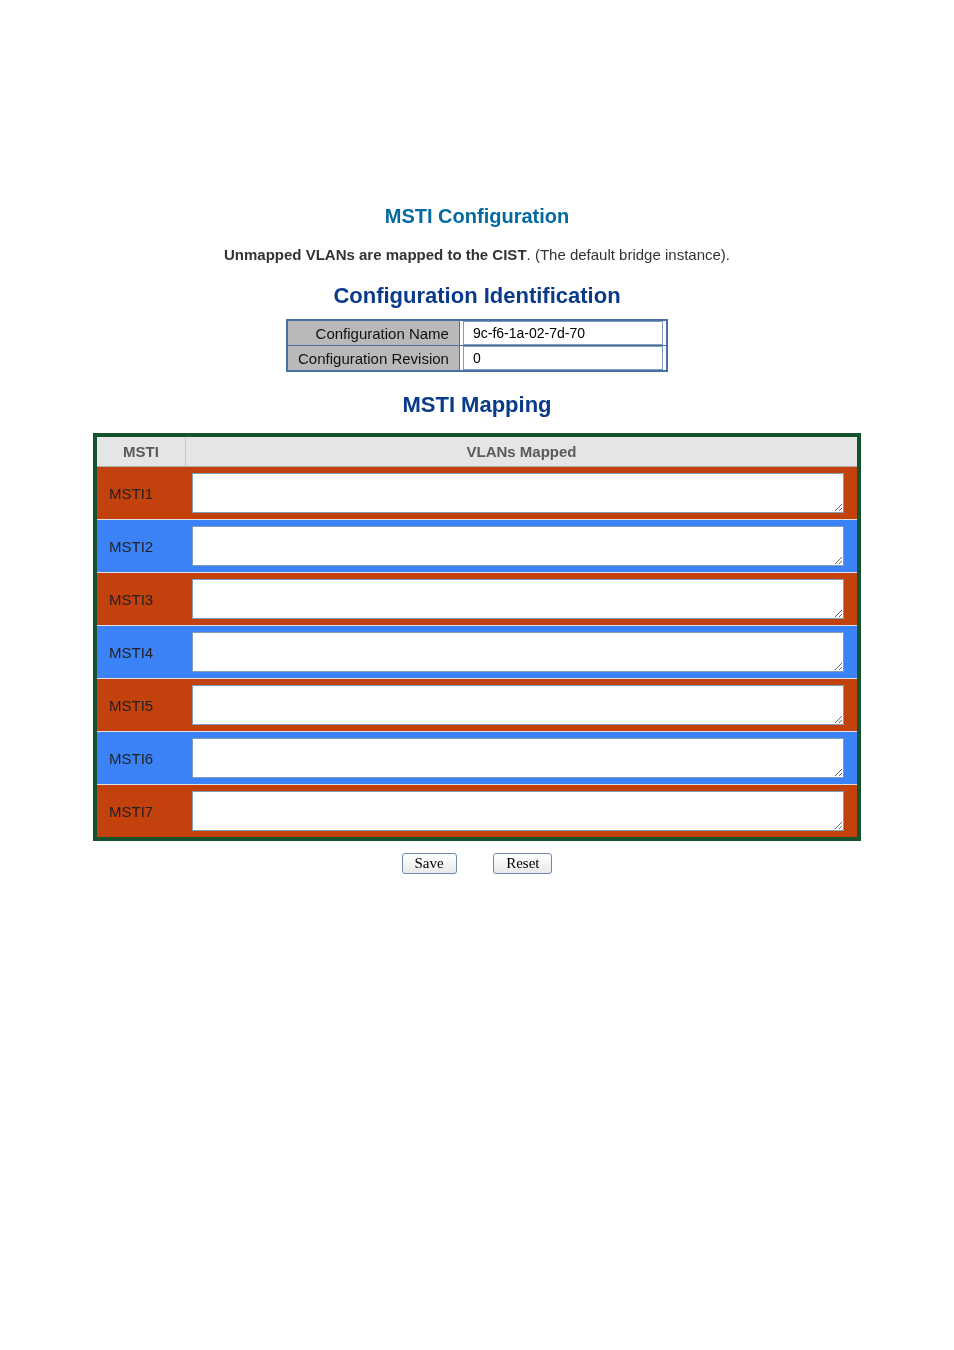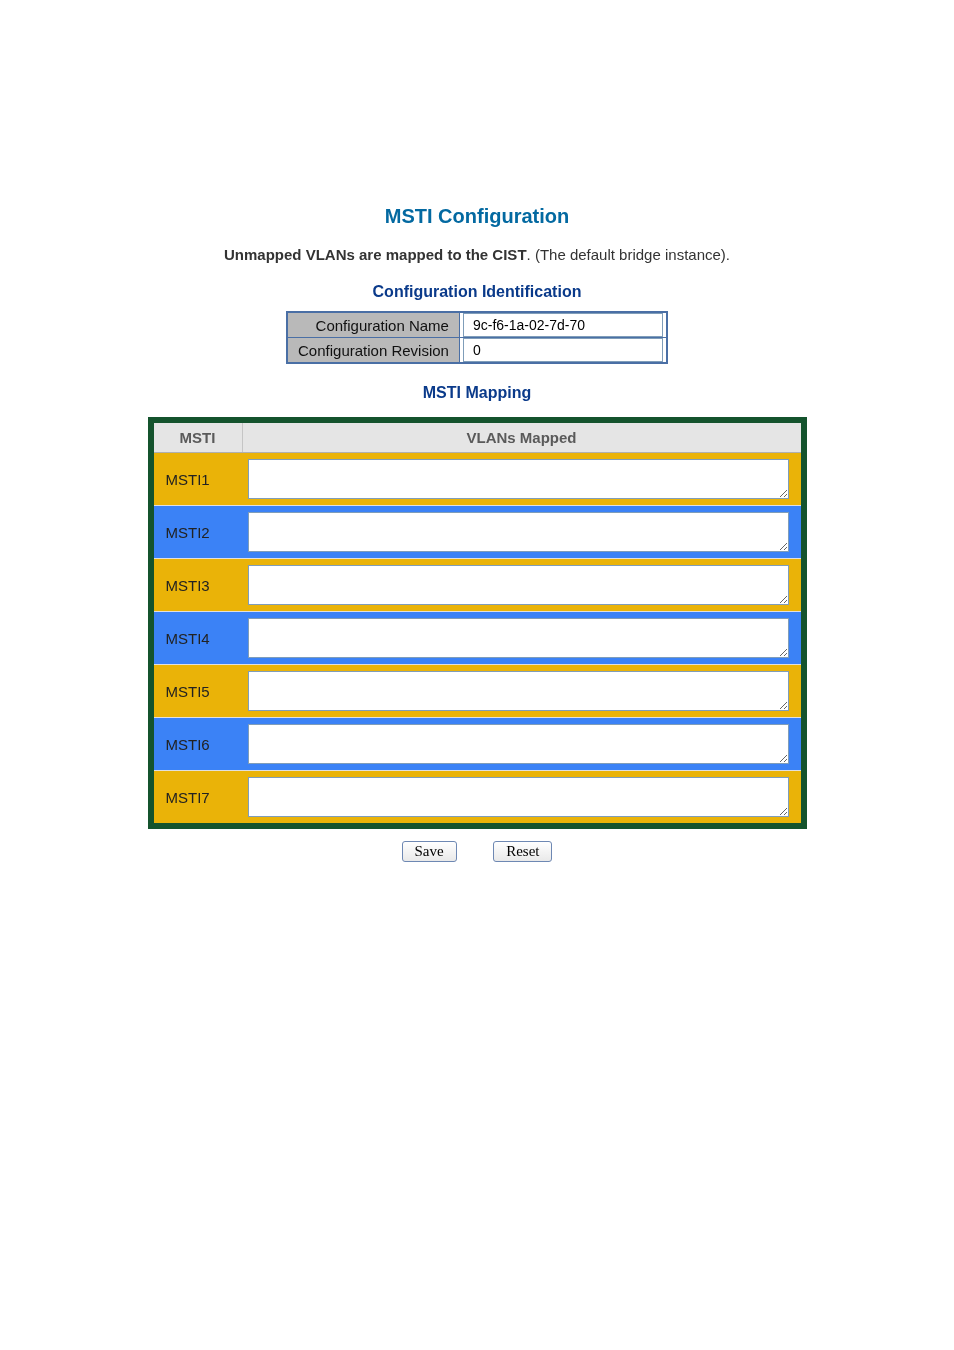--- a/index.html
+++ b/index.html
@@ -28,21 +28,21 @@
       font-size: 15px;
       color: #333;
       margin: 0 0 20px 0;
     }
     .sub2 .bold {
       font-weight: bold;
       text-align: right;
     }
     h2.section-title {
       color: #0a3a8a;
-      font-size: 16px;
+      font-size: 22px;
       font-weight: bold;
       margin: 0 0 10px 0;
     }
     table.config-id {
       border-collapse: collapse;
       margin: 0 auto 20px auto;
       border: 2px solid #4a6fa5;
     }
     table.config-id th {
       background: #b9b9b9;
@@ -63,22 +63,22 @@
       width: 180px;
       border: 1px solid #7f9db9;
       font-size: 14px;
       padding: 2px 9px;
       height: 18px;
       font-family: Arial, sans-serif;
     }
     table.msti-mapping {
       border-collapse: collapse;
       margin: 15px auto 12px auto;
-      width: 659px;
-      border: 6px solid #14532d;
+      width: 768px;
+      border: 4px solid #14532d;
     }
     table.msti-mapping th {
       background: #e5e5e5;
       color: #5a5a5a;
       font-weight: bold;
       font-size: 15px;
       padding: 6px 4px;
       border: 1px solid #c5c5c5;
       border-bottom: 1px solid #b0b0b0;
       text-align: center;
@@ -94,21 +94,21 @@
       vertical-align: middle;
     }
     table.msti-mapping td.msti-label {
       padding-left: 12px;
       color: #222;
     }
     table.msti-mapping tr.even td {
       background: #3b82f6;
     }
     table.msti-mapping tr.odd td {
-      background: #eab308;
+      background: #c2410c;
     }
     textarea.vlan-ta {
       width: 99%;
       height: 40px;
       resize: both;
       border: 1px solid #7f9db9;
       background: #ffffff;
       font-family: Arial, sans-serif;
       font-size: 14px;
       padding: 2px;

